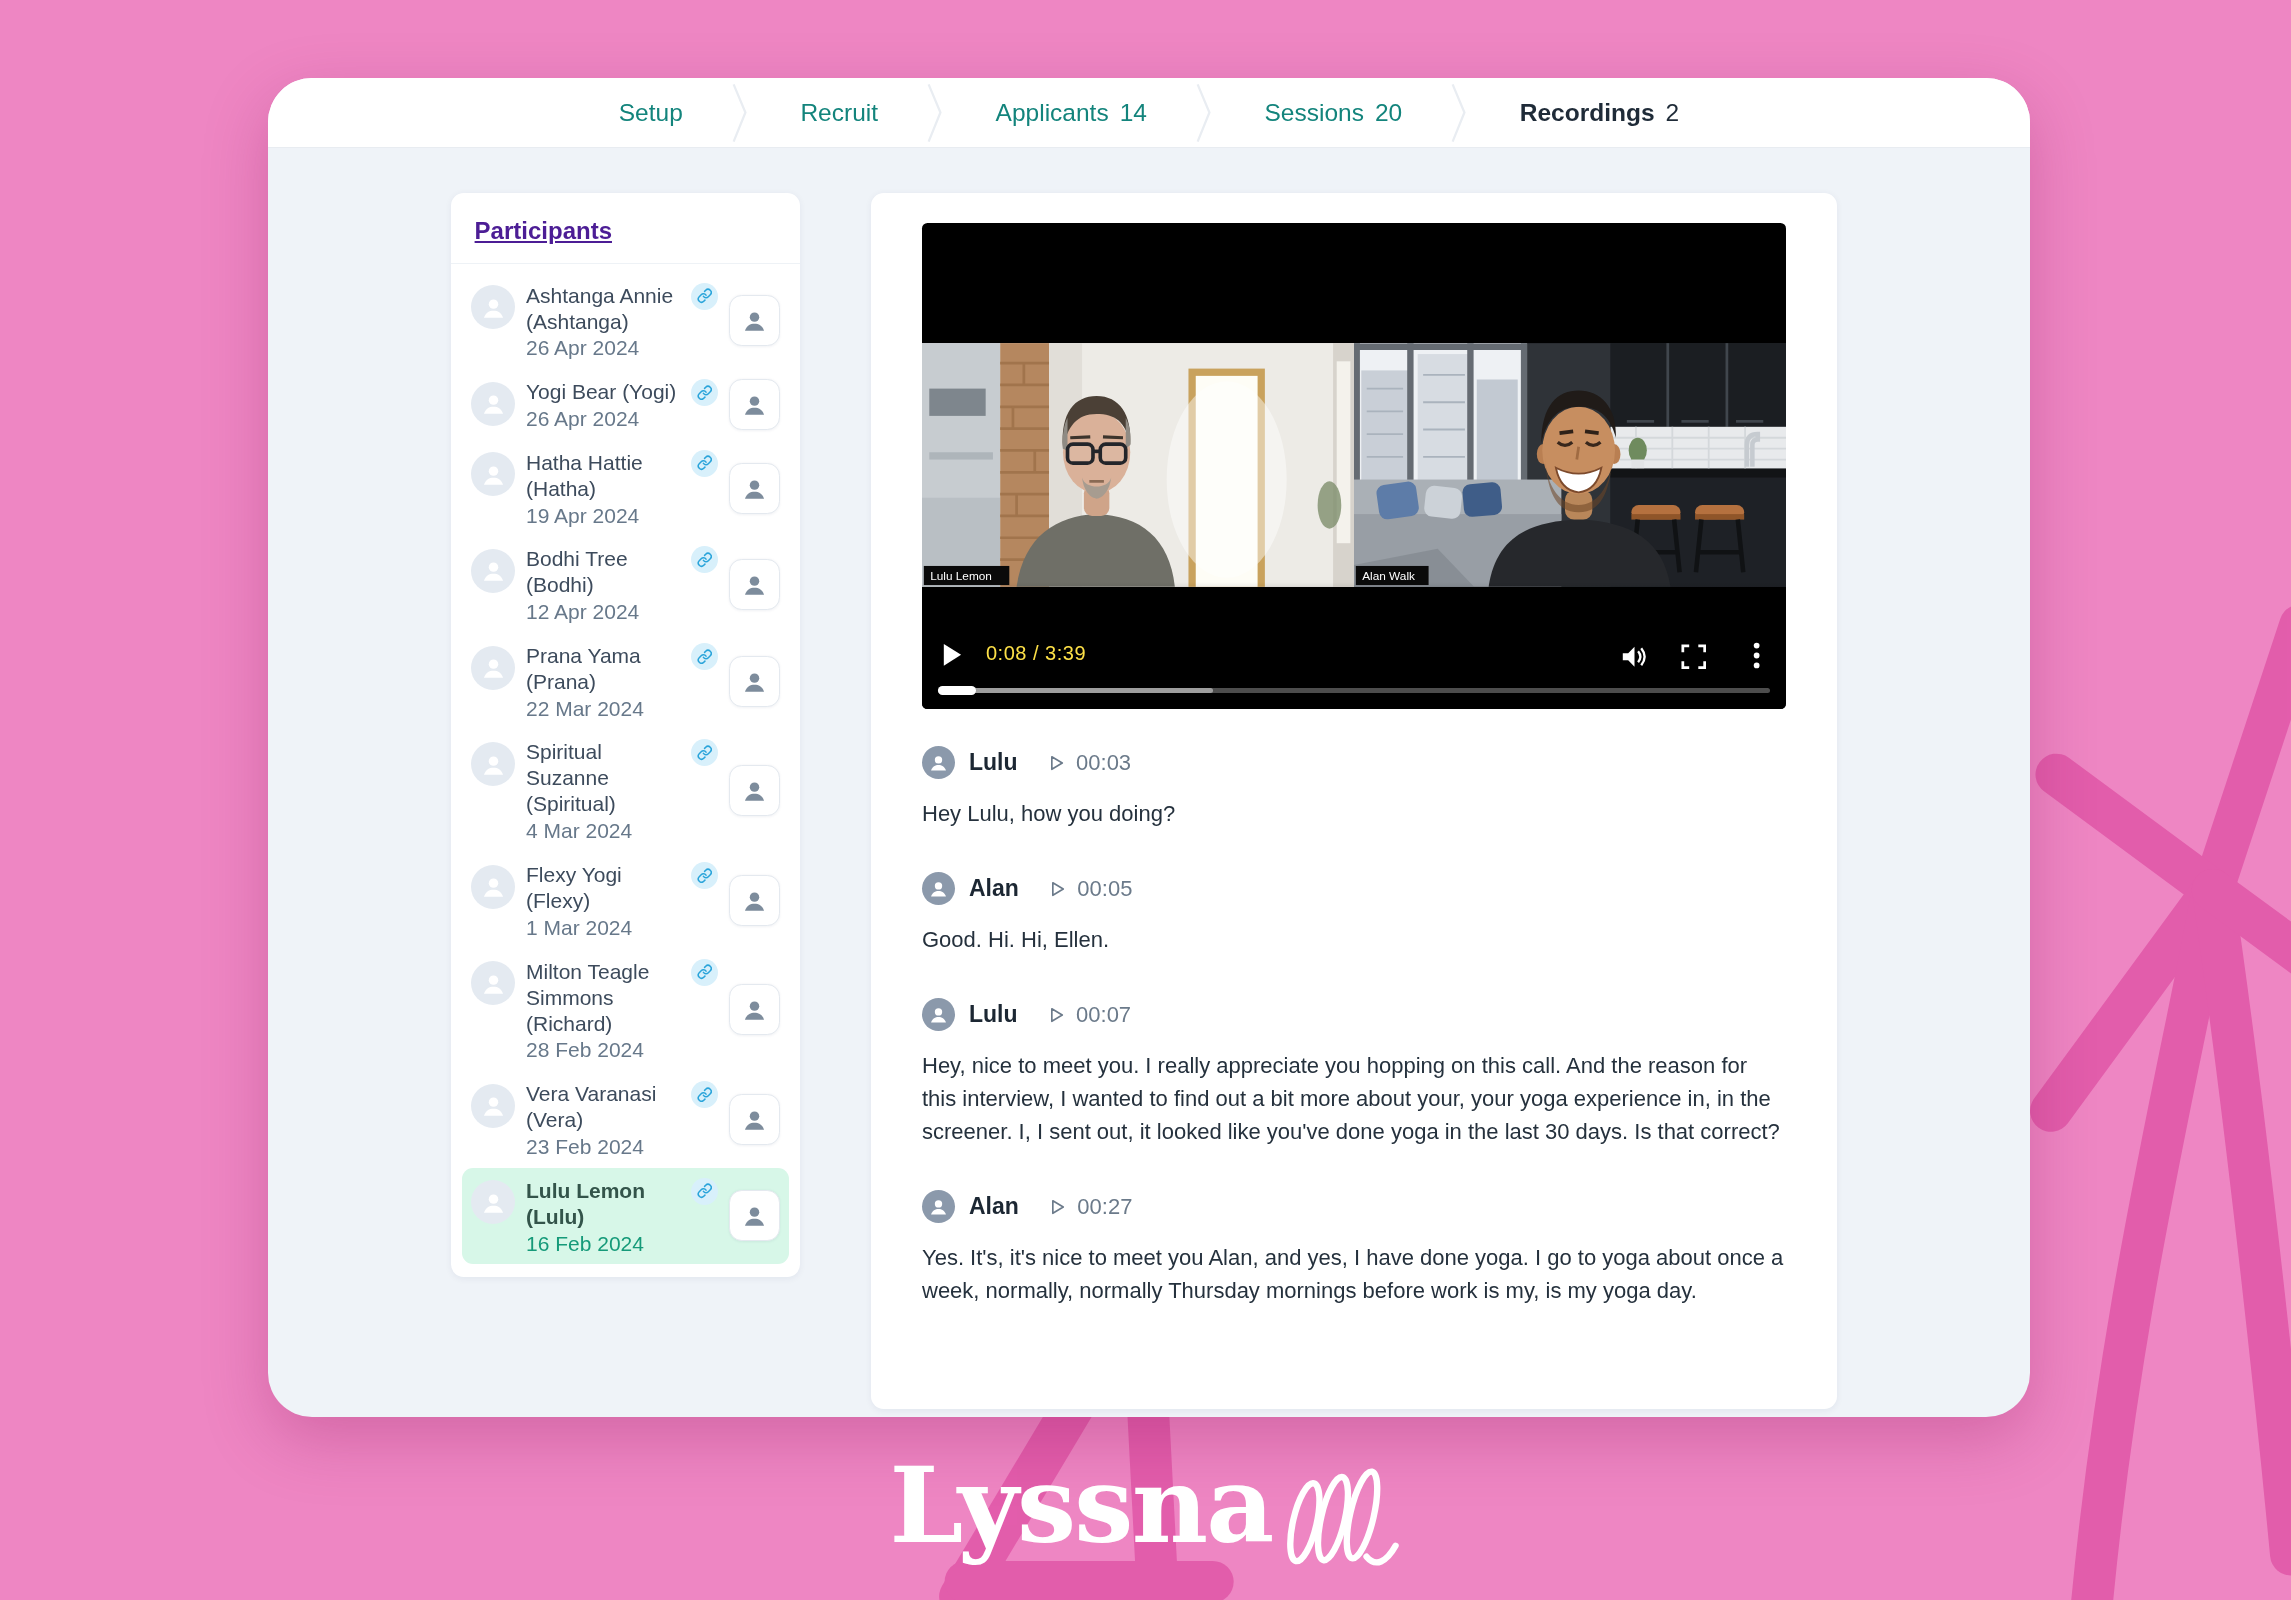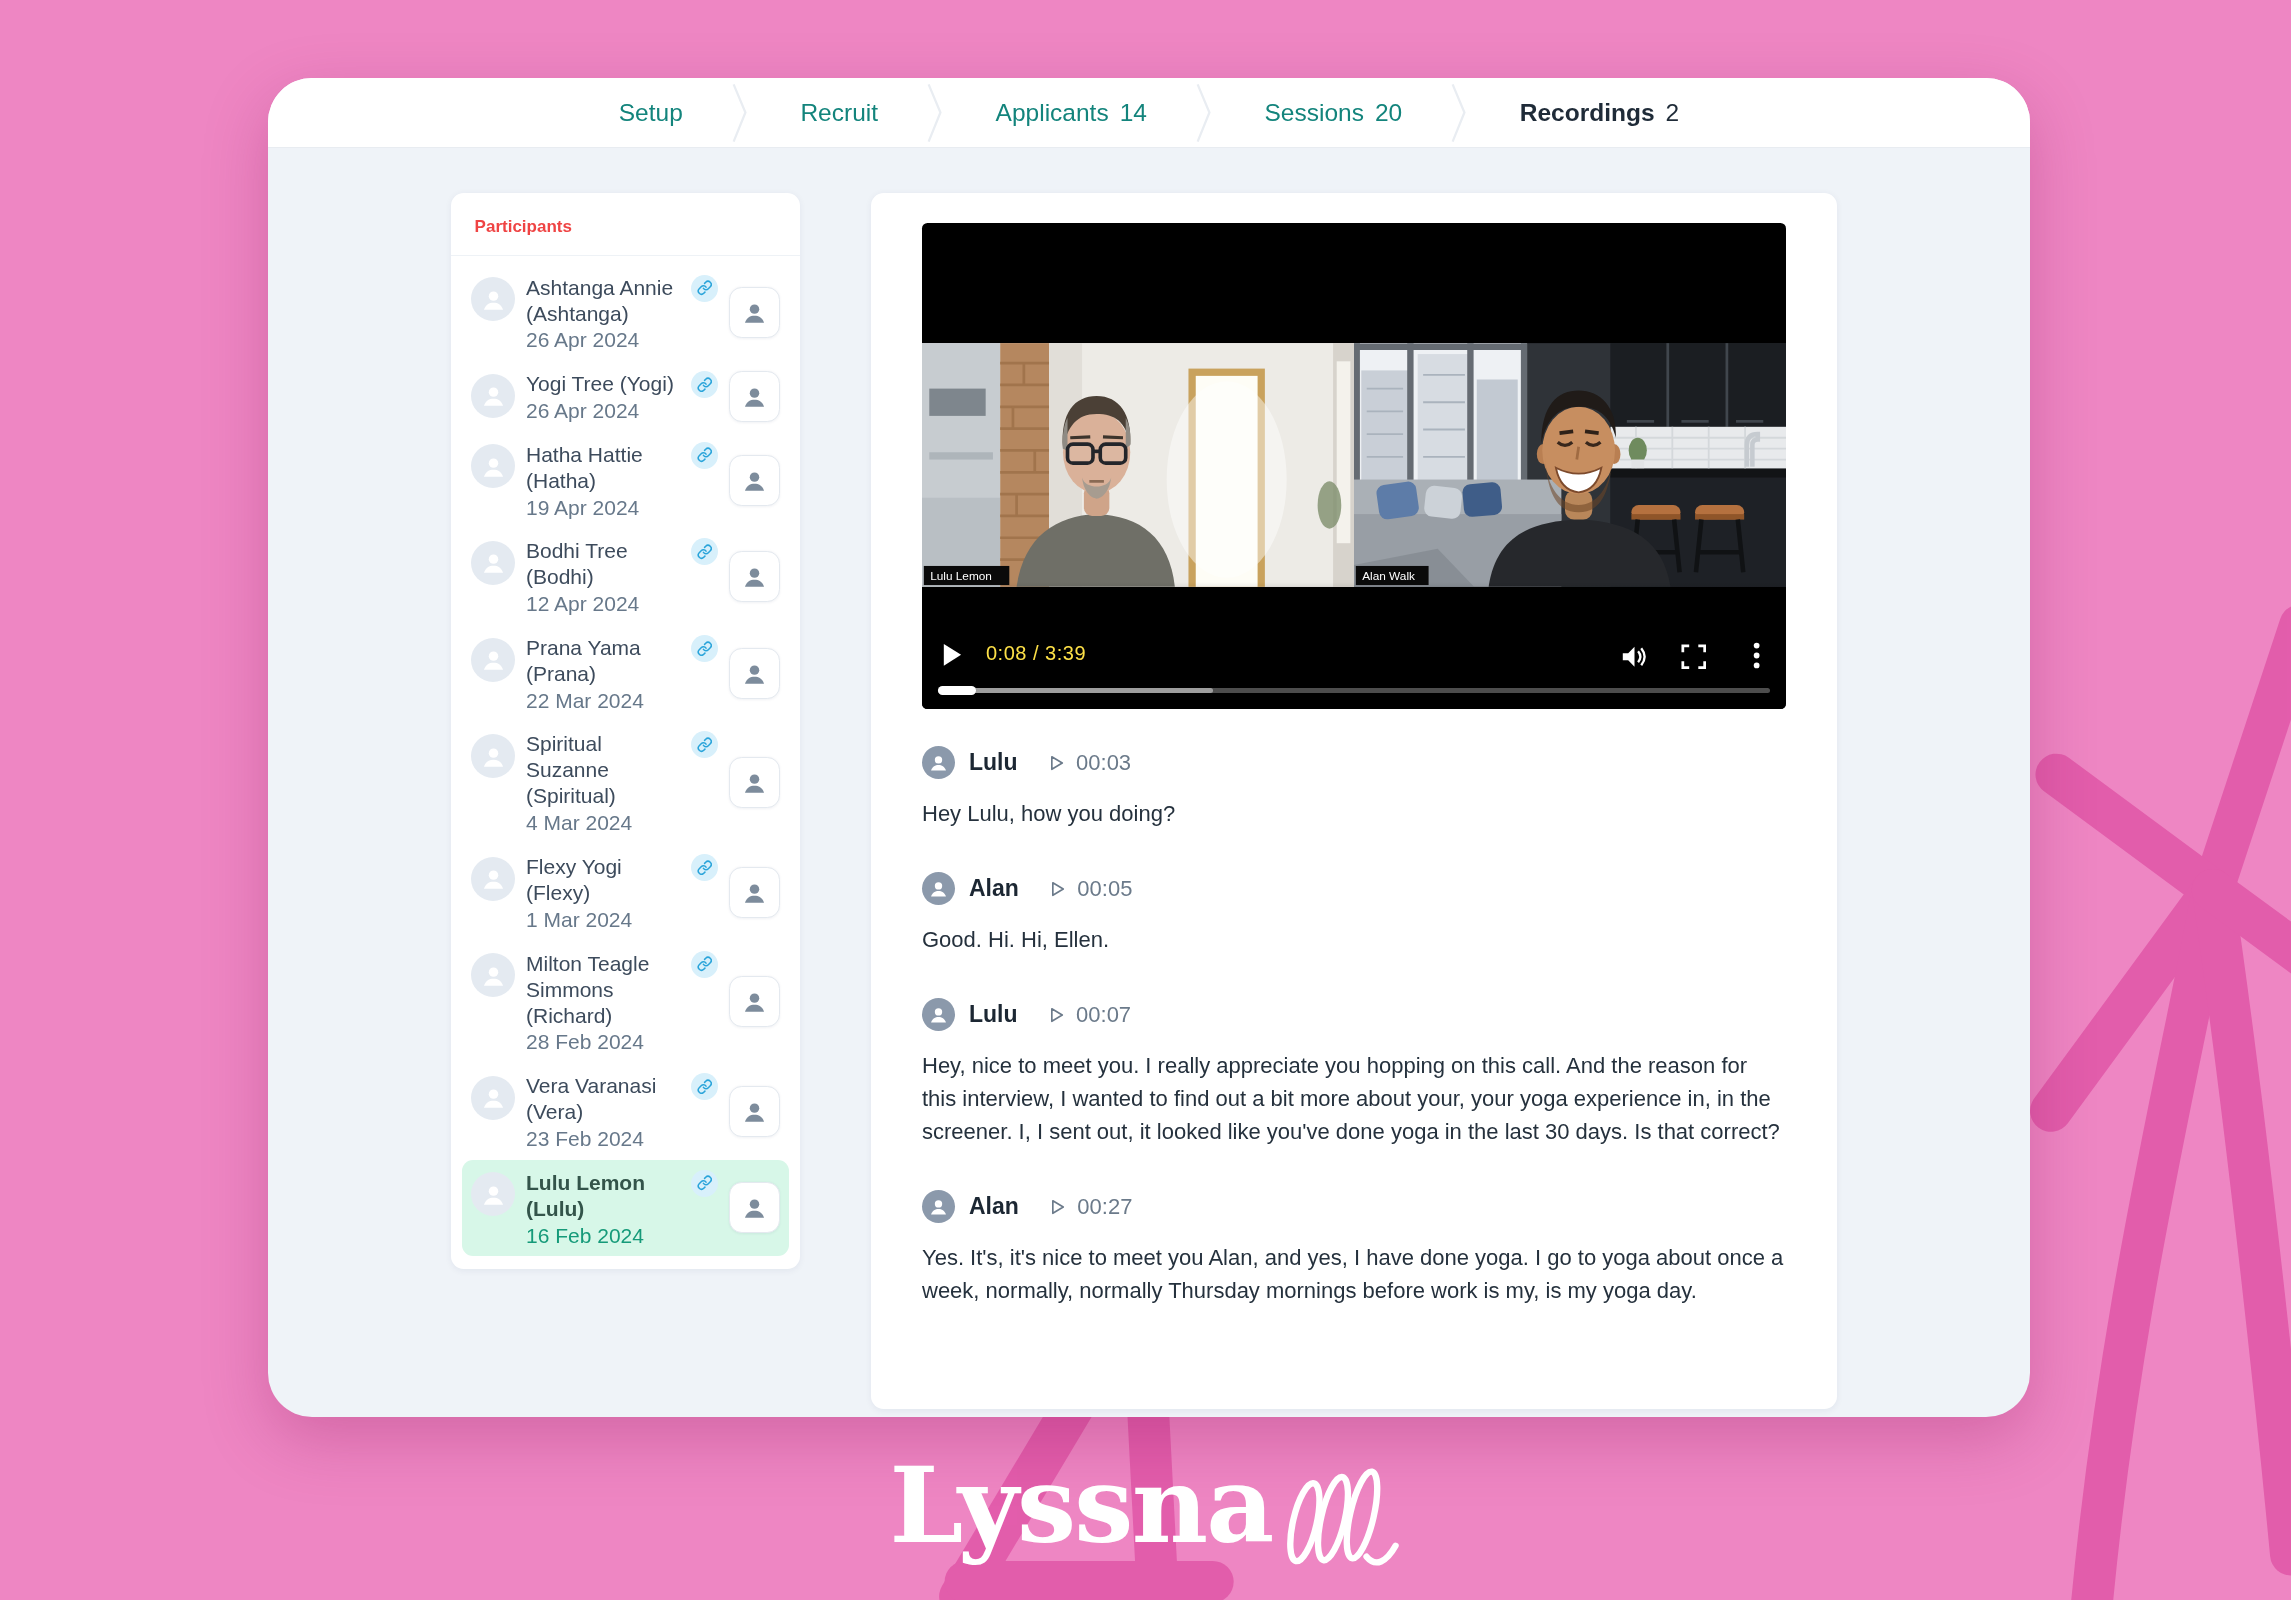--- a/index.html
+++ b/index.html
@@ -20,21 +20,21 @@
   .nav-label{font-size:24.5px;color:#13847c;font-weight:500;}
   .nav-count{font-size:24.5px;color:#13847c;font-weight:400;}
   .nav-count:empty{display:none;}
   .nav-item.active .nav-label{color:#1f2b38;font-weight:700;}
   .nav-item.active .nav-count{color:#1f2b38;}
   .nav-sep{display:flex;align-items:center;}
 
   
   .sidebar{position:absolute;left:183px;top:115px;width:349px;background:#ffffff;
            border-radius:12.7px;box-shadow:0 1.8px 7.3px rgba(20,40,90,.06);padding-bottom:9px;}
-  .sb-title{font-size:17px;font-weight:700;color:#ef4444;padding:23.6px 23.6px 18px 23.6px;}
+  .sb-title{font-size:24px;font-weight:700;color:#4c1d95;padding:23.6px 23.6px 18px 23.6px;text-decoration:underline;}
   .sb-div{height:0;border-bottom:1.8px solid #eef2f6;}
   .plist{padding:9px 11px 3.6px 11px;}
   .prow{display:flex;gap:11px;padding:8.2px 9px;border-radius:11px;align-items:flex-start;cursor:pointer;}
   .pav{width:44px;height:44px;border-radius:50%;background:#e4eaf1;color:#ffffff;
        display:flex;align-items:center;justify-content:center;flex:none;margin-top:4.5px;}
   .pav svg{width:27px;height:27px;fill:currentColor;}
   .pinfo{flex:1;min-width:0;padding-top:1.8px;}
   .plink{float:right;width:27px;height:27px;border-radius:50%;background:#d8f0fb;
          display:flex;align-items:center;justify-content:center;margin-left:7.3px;cursor:pointer;}
   .plink svg{width:15.5px;height:15.5px;stroke:#2aa4da;fill:none;stroke-width:2.4;
@@ -191,21 +191,21 @@
                 <path d="M3.5 21c1.6-4.6 4.7-6.2 8.5-6.2s6.9 1.6 8.5 6.2z"></path>
               </svg>
             </span>
           <span class="pinfo">
             <span class="plink">
                 <svg viewBox="0 0 24 24">
                   <path d="M10 13a5 5 0 0 0 7.54.54l3-3a5 5 0 0 0-7.07-7.07l-1.72 1.71"></path>
                   <path d="M14 11a5 5 0 0 0-7.54-.54l-3 3a5 5 0 0 0 7.07 7.07l1.71-1.71"></path>
                 </svg>
               </span>
-            <span class="pname">Yogi Tree (Yogi)</span>
+            <span class="pname">Yogi Bear (Yogi)</span>
             <span class="pdate">26 Apr 2024</span>
           </span>
           <span class="pbtn">
               <svg viewBox="0 0 24 24">
                 <circle cx="12" cy="9" r="4.2"></circle>
                 <path d="M3.5 21c1.6-4.6 4.7-6.2 8.5-6.2s6.9 1.6 8.5 6.2z"></path>
               </svg>
             </span>
         </div>
 

